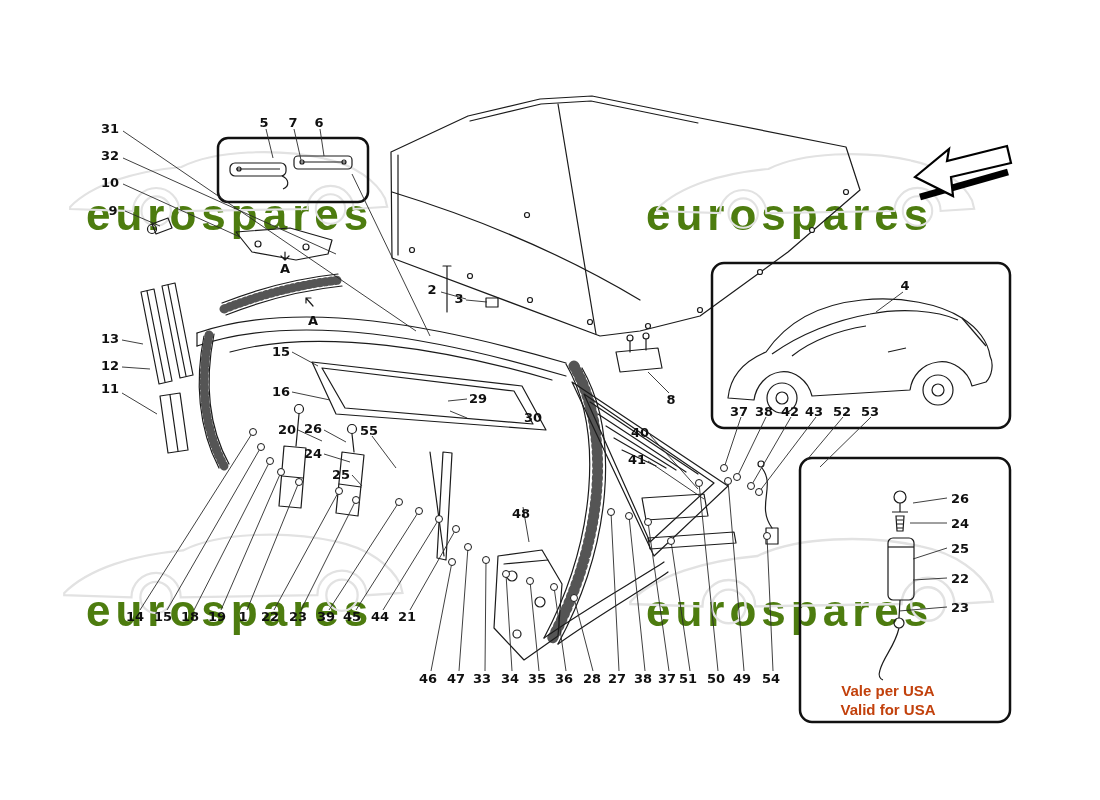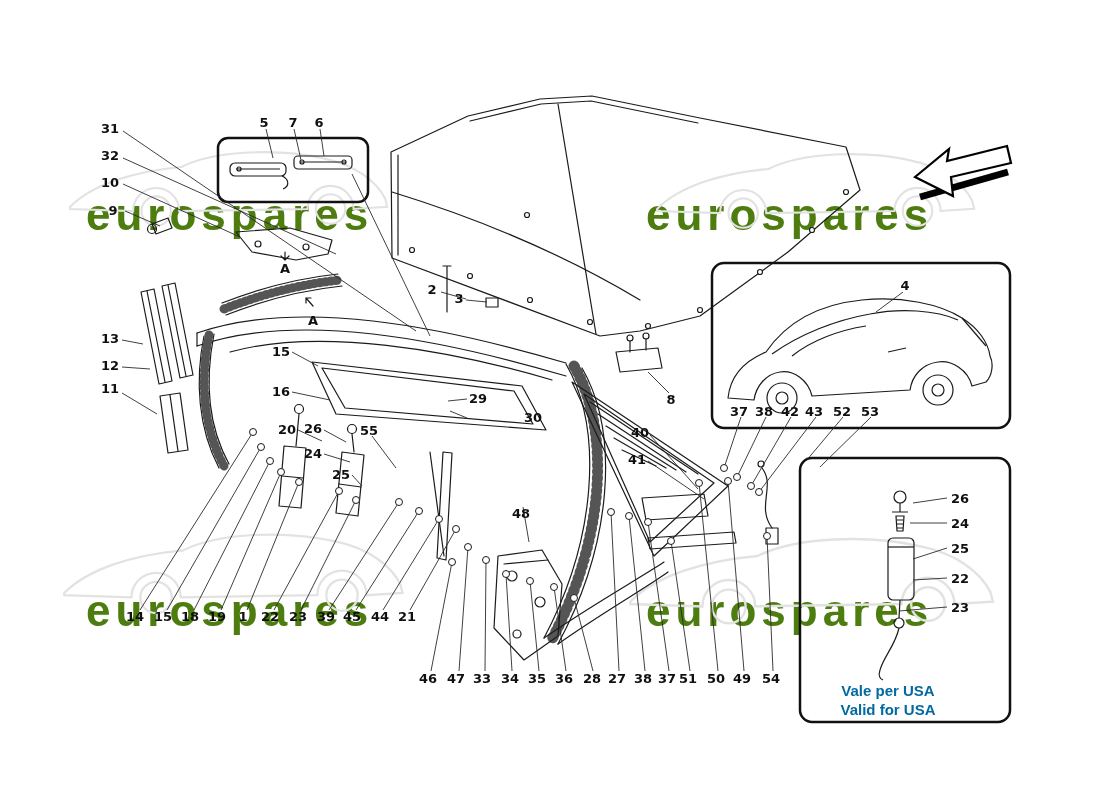--- a/index.html
+++ b/index.html
@@ -16,21 +16,21 @@
   }
   #drawing{position:absolute;left:0;top:0;z-index:1;}
   .callout-layer{position:absolute;left:0;top:0;width:1060px;height:800px;z-index:3;}
   .callout{
     position:absolute;transform:translate(-50%,-50%);
     font:bold 13px "DejaVu Sans","Liberation Sans",sans-serif;
     color:#101010;white-space:nowrap;
   }
   .usa-caption{
     position:absolute;left:788px;width:200px;text-align:center;z-index:2;
-    font:bold 15px "Liberation Sans",sans-serif;color:#0369a1;
+    font:bold 15px "Liberation Sans",sans-serif;color:#c2410c;
   }
 </style>
 </head>
 <body>
 
 <div class="wm" style="left:86px;top:190px">eurospares</div>
 <div class="wm" style="left:646px;top:190px">eurospares</div>
 <div class="wm" style="left:86px;top:586px">eurospares</div>
 <div class="wm" style="left:646px;top:586px">eurospares</div>
 

